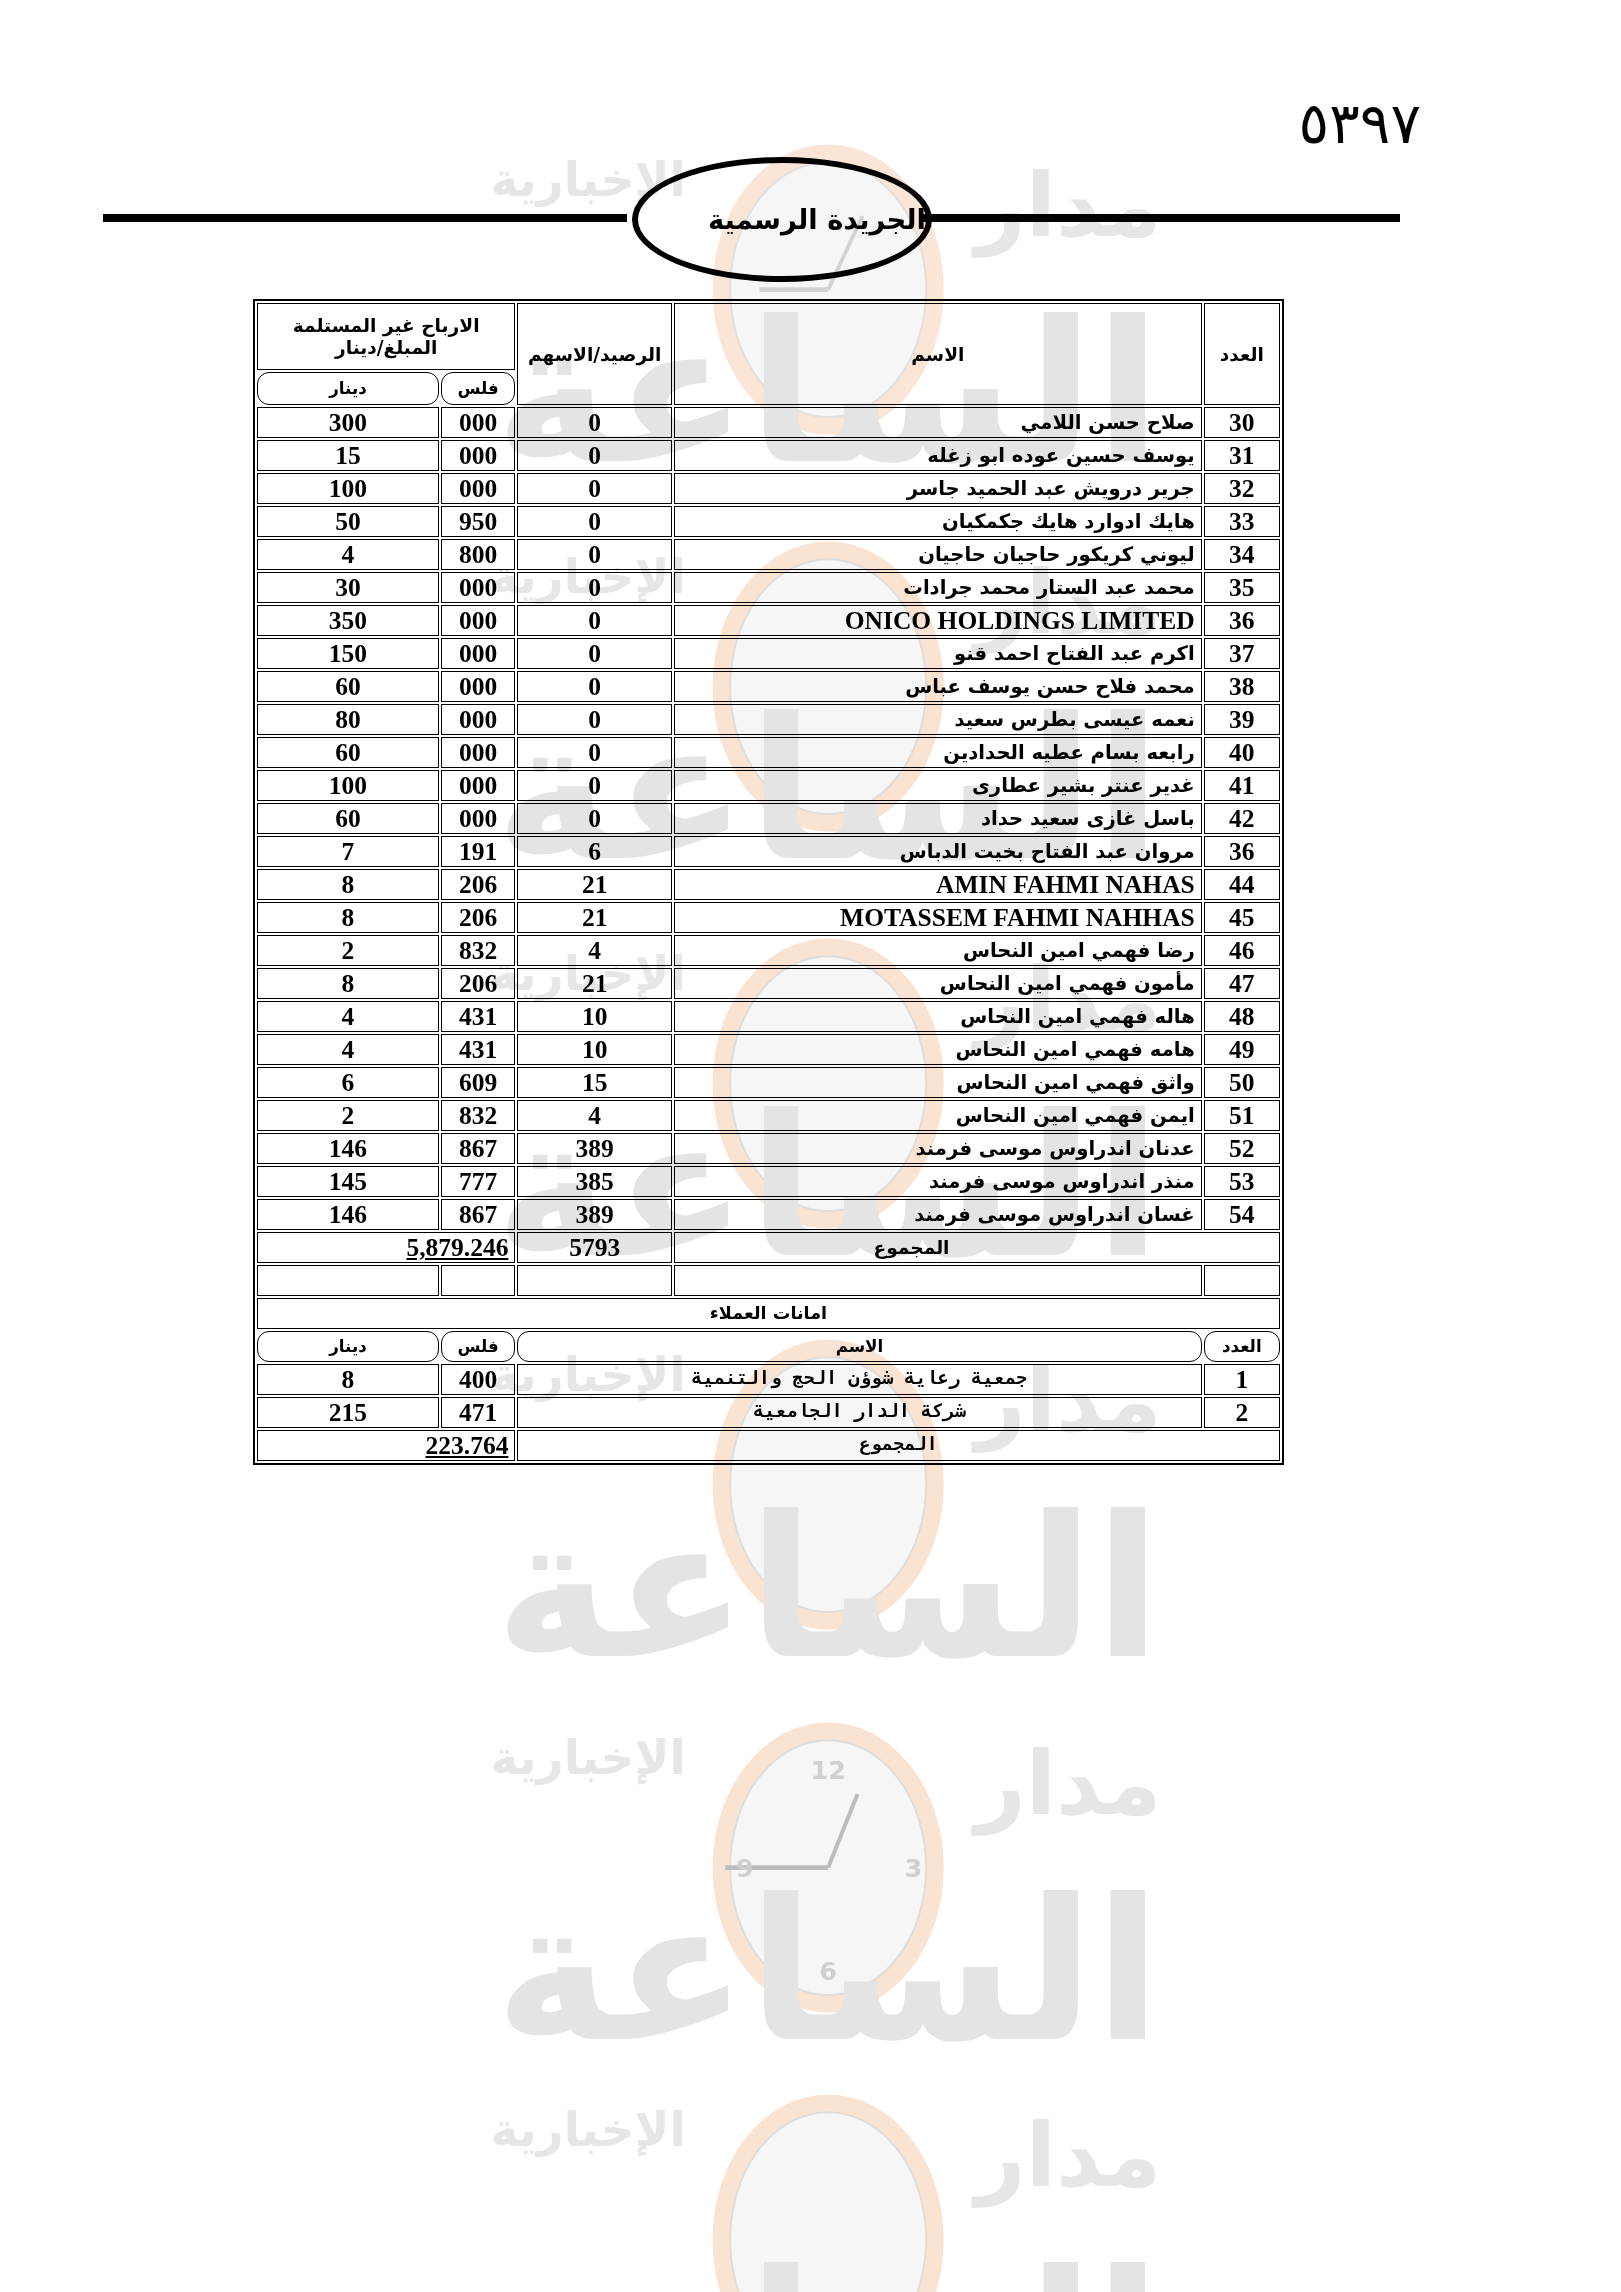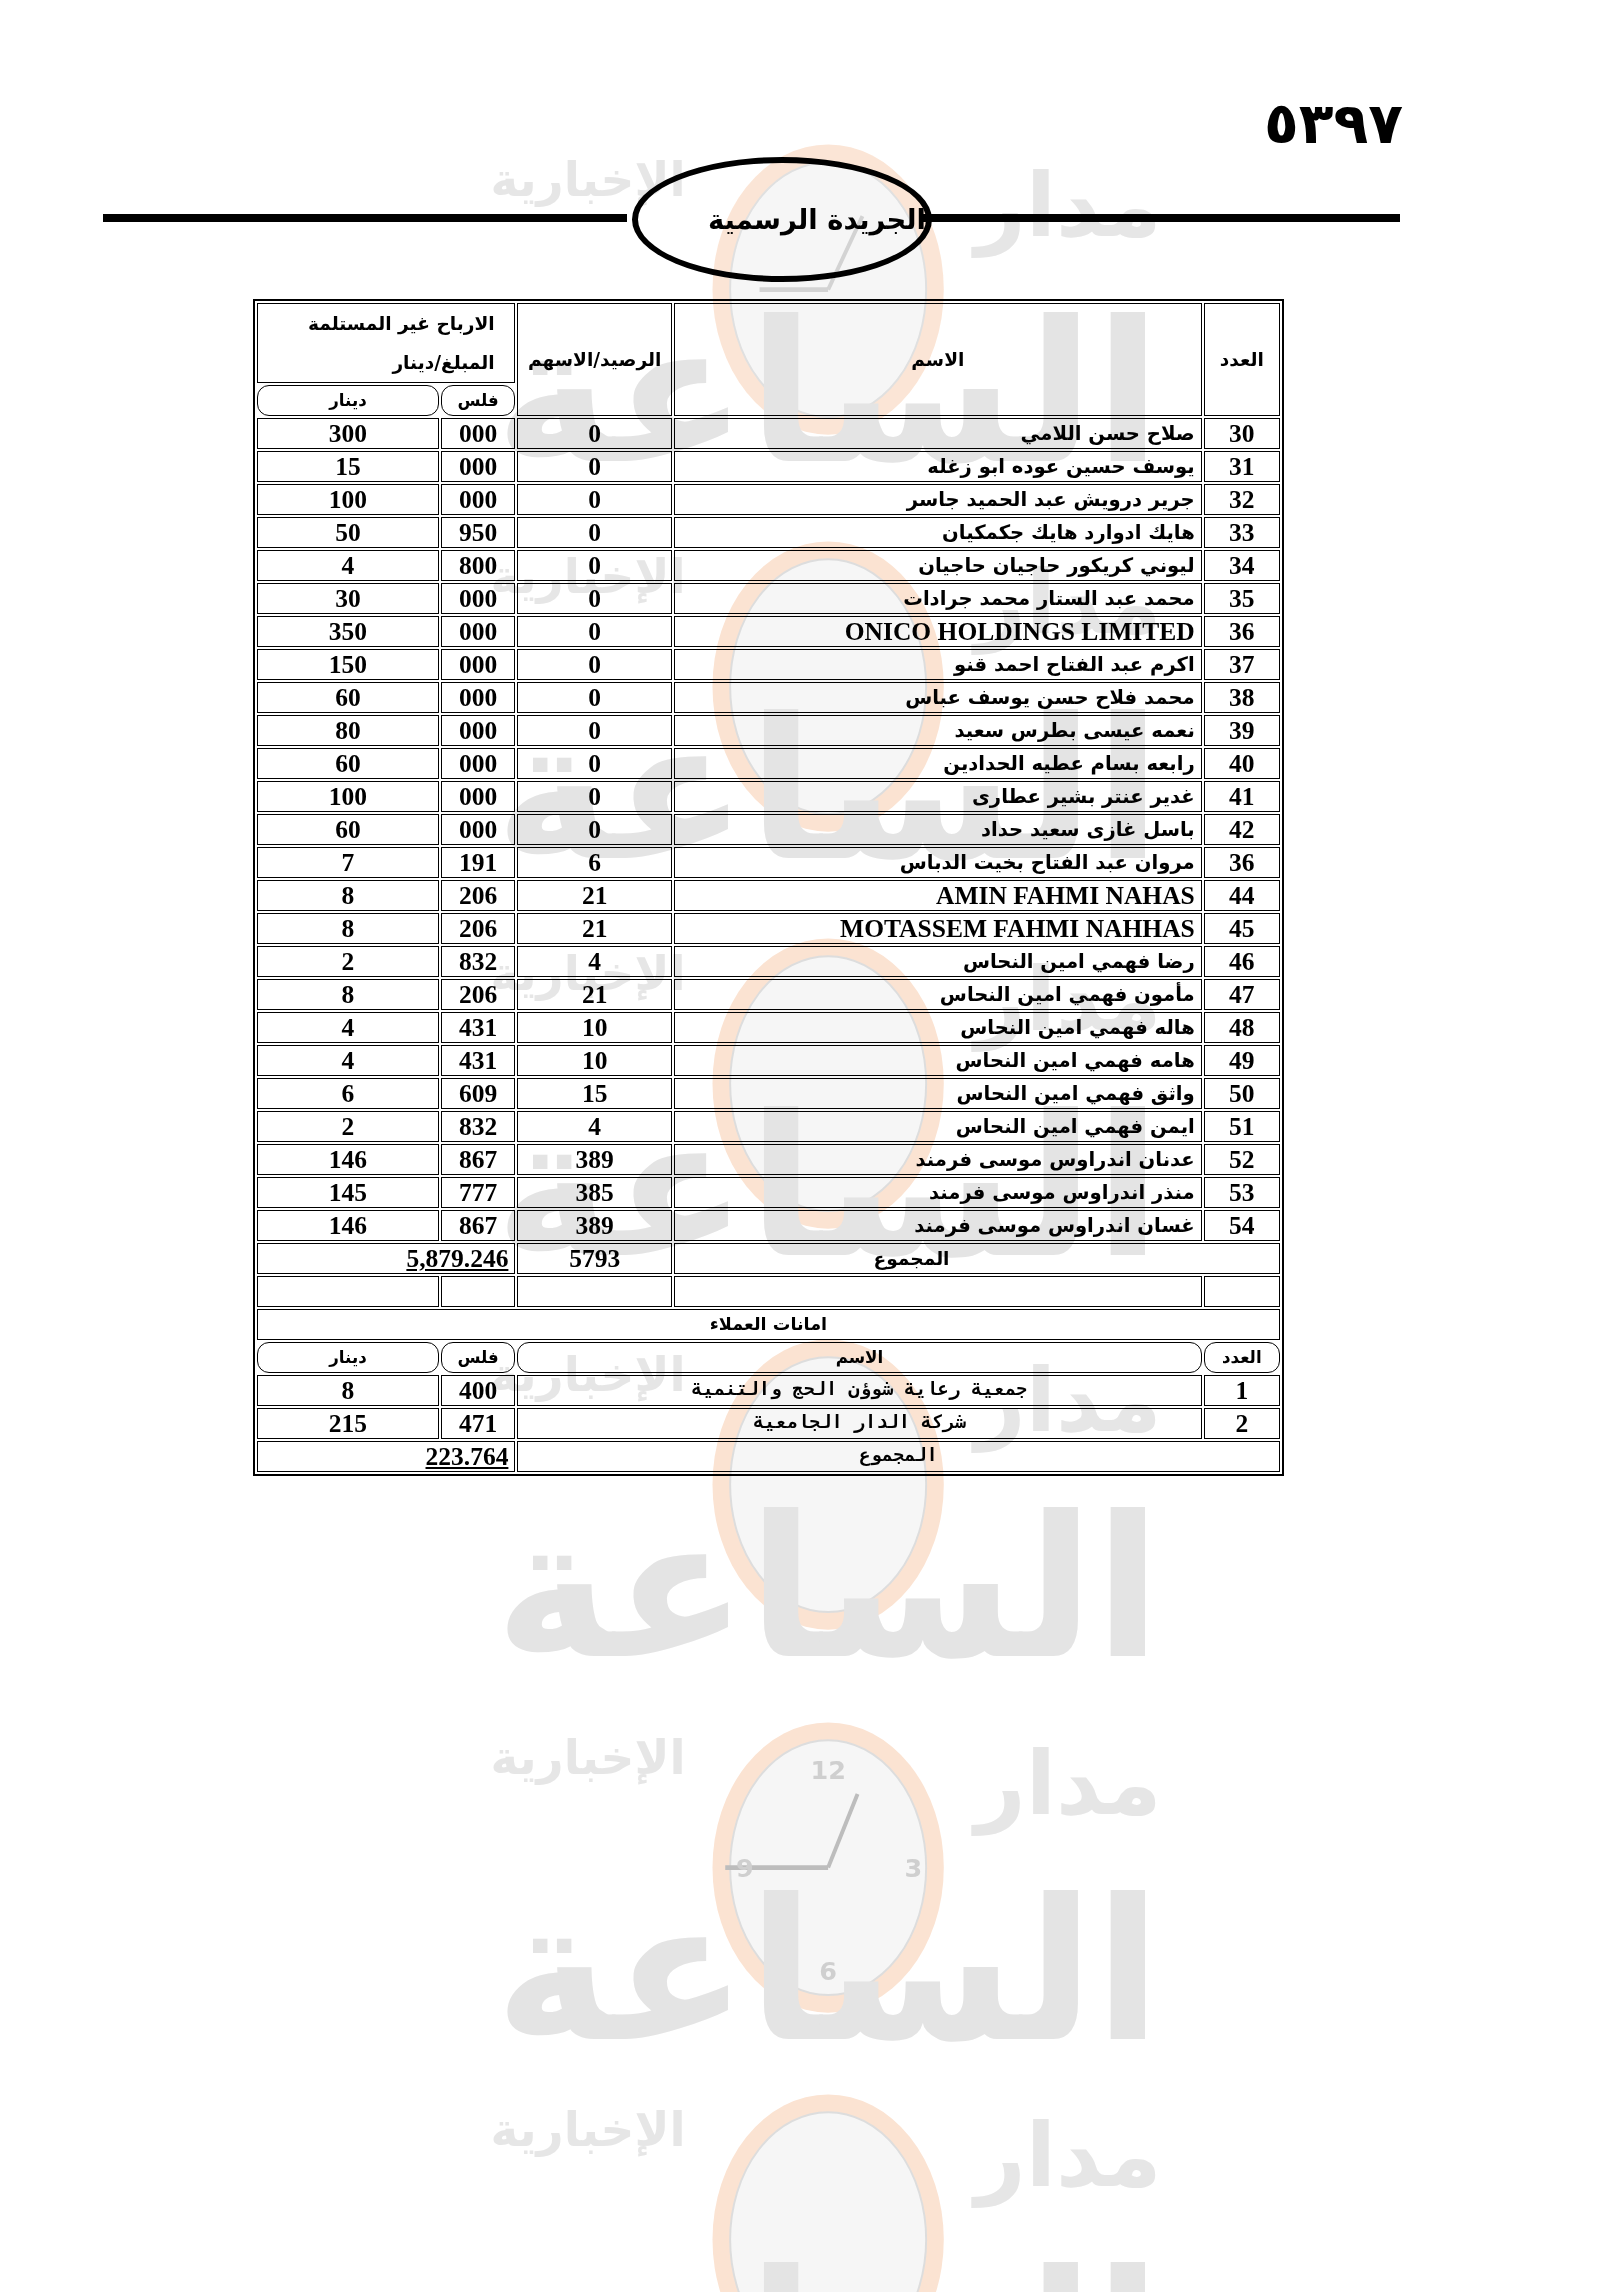--- a/index.html
+++ b/index.html
@@ -2,22 +2,22 @@
 <html><head>
 <meta charset="utf-8">
 <style>
   html, body { margin: 0; padding: 0; }
   body {
     width: 1621px; height: 2293px; background: #ffffff; position: relative; overflow: hidden;
     font-family: "Liberation Serif", serif; color: #000;
   }
   .wm { position: absolute; left: 0; width: 1621px; height: 451px; pointer-events: none; }
   .page-num {
-    position: absolute; left: 1264px; top: 90px; width: 157px; text-align: left;
-    font-family: "DejaVu Sans", sans-serif; font-weight: bold; font-size: 57px; letter-spacing: 5.9px;
+    position: absolute; left: 1264px; top: 90px; width: 157px; text-align: right;
+    font-family: "DejaVu Sans", sans-serif; font-weight: normal; font-size: 57px; letter-spacing: 5.9px;
   }
   .rule { position: absolute; top: 214px; height: 7.8px; background: #000; }
   .ellipse {
     position: absolute; left: 632px; top: 157px; width: 300px; height: 125px;
     border: 6.9px solid #000; border-radius: 50%; background: transparent; box-sizing: border-box;
     display: flex; align-items: center; justify-content: flex-end;
   }
   .ellipse span { font-family: "DejaVu Sans", sans-serif; font-weight: bold; font-size: 27.4px; }
   table.main {
     position: absolute; left: 253px; top: 299px; width: 1031px; border-collapse: separate; border-spacing: 2px;
@@ -108,21 +108,21 @@
     <col style="width:525px">
     <col style="width:154px">
     <col style="width:74px">
     <col style="width:181px">
   </colgroup>
   <tbody id="tbody">
     <tr>
       <td class="hdr" rowspan="2" style="height:100px">العدد</td>
       <td class="hdr" rowspan="2">الاسم</td>
       <td class="hdr" rowspan="2">الرصيد/الاسهم</td>
-      <td class="hdr" colspan="2" style="white-space:normal; line-height:39px; height:61px; padding:0 19.6px;text-align:right;">الارباح غير المستلمة المبلغ/دينار</td>
+      <td class="hdr" colspan="2" style="white-space:normal; line-height:22px; height:61px; padding:0 19.6px;">الارباح غير المستلمة المبلغ/دينار</td>
     </tr>
     <tr>
       <td class="hdr-sm">فلس</td>
       <td class="hdr-sm">دينار</td>
     </tr>
   <tr>
         <td>30</td>
         <td class="name">صلاح حسن اللامي</td>
         <td>0</td>
         <td>000</td>

